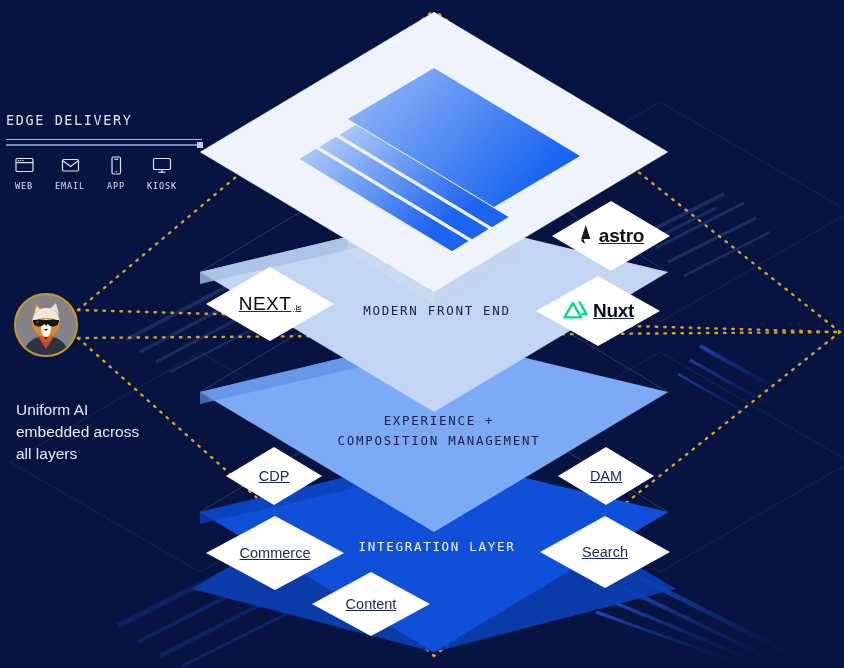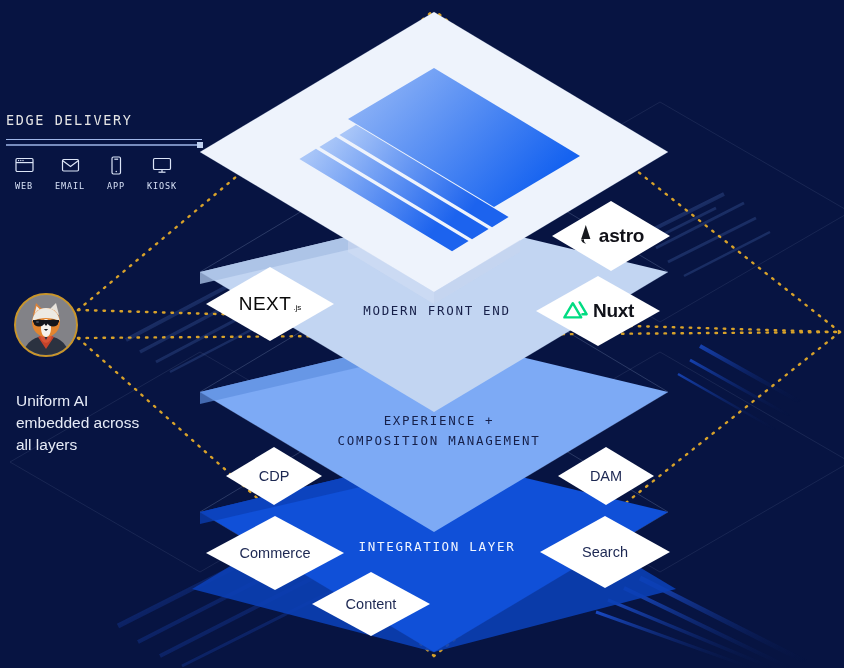--- a/index.html
+++ b/index.html
@@ -35,21 +35,21 @@
     font-size:8.5px; letter-spacing:0.9px; color:#D6E0F5; margin-top:5px;
   }
 
   
   #ai-avatar {
     position:absolute; left:14px; top:293px; width:64px; height:64px;
     border-radius:50%; border:2.5px solid #C8952B; overflow:hidden;
     background:#8C8C90; z-index:45;
   }
   #ai-note {
-    position:absolute; left:16px; top:390px; width:130px;
+    position:absolute; left:16px; top:399px; width:130px;
     font-size:15.5px; line-height:1.42; color:#E6EBF7; z-index:45;
   }
 
   
   .layer-caption {
     position:absolute; z-index:30;
     font-family:"DejaVu Sans Mono", monospace;
     letter-spacing:1.7px; text-align:center; white-space:pre-line;
     pointer-events:none;
   }
@@ -63,21 +63,21 @@
     display:flex; align-items:center; justify-content:center;
   }
   .badge .shape {
     position:absolute; inset:0;
     background:#FFFFFF;
     clip-path:polygon(50% 0%, 100% 50%, 50% 100%, 0% 50%);
     filter:drop-shadow(2px 4px 5px rgba(0,0,0,0.35));
   }
   .badge .txt {
     position:relative; z-index:2;
-    font-size:14.5px; color:#1C2752; white-space:nowrap;
+    font-size:14.5px; color:#1C2752; white-space:nowrap;text-decoration:underline;
   }
   .logo-badge .txt { display:flex; align-items:center; gap:5px; }
 
   .next-word {
     font-family:"Liberation Sans", sans-serif;
     font-size:19px; font-weight:400; letter-spacing:0.5px; color:#0A0A0A;
   }
   .next-suffix { font-size:8px; color:#0A0A0A; align-self:flex-end; margin-bottom:3px; margin-left:-3px; }
   .astro-word { font-size:19px; font-weight:600; color:#111118; letter-spacing:-0.2px; }
   .nuxt-word  { font-size:19px; font-weight:700; color:#10121A; letter-spacing:-0.3px; }

